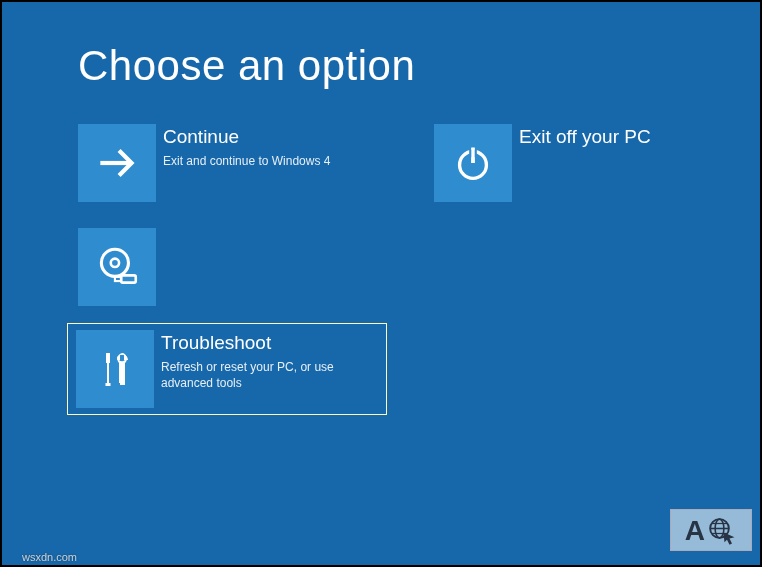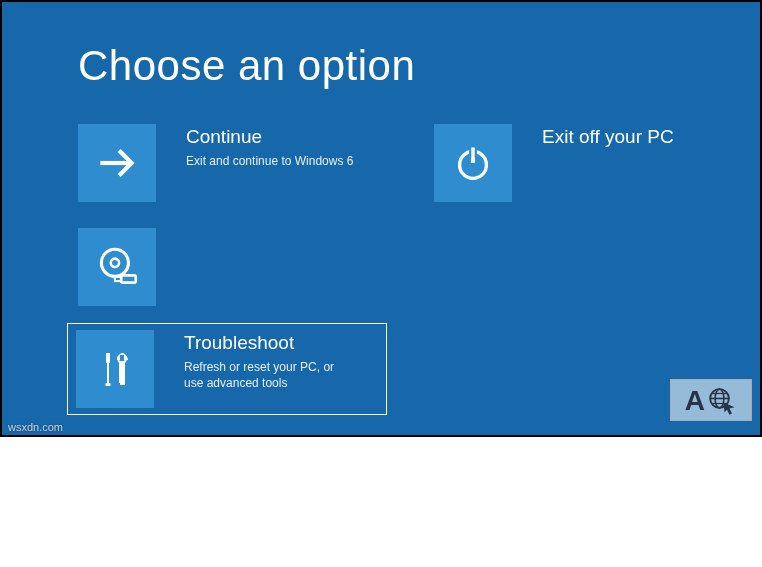--- a/index.html
+++ b/index.html
@@ -3,21 +3,21 @@
 <meta charset="utf-8">
 <style>
   * { margin: 0; padding: 0; box-sizing: border-box; }
   html, body { width: 762px; height: 567px; overflow: hidden; }
   body {
     font-family: "Segoe UI Light", "Segoe UI", Arial, sans-serif;
     position: relative;
   }
   .screen {
     width: 762px;
-    height: 437px;
+    height: 567px;
     background: #1768aa;
     border: 2px solid #000;
     position: relative;
     padding: 40px 0 0 76px;
     color: #fff;
   }
   .title {
     font-size: 42px;
     font-weight: 300;
     letter-spacing: 0.5px;
@@ -38,21 +38,21 @@
   .tile-icon {
     width: 78px;
     height: 78px;
     background: #2f8dcf;
     flex: 0 0 78px;
     display: flex;
     align-items: center;
     justify-content: center;
   }
   .tile-text {
-    padding-left: 30px;
+    padding-left: 7px;
     padding-top: 2px;
     max-width: 200px;
   }
   .tile-title {
     font-size: 19px;
     font-weight: 400;
     line-height: 1.2;
     margin-bottom: 4px;
   }
   .tile-desc {
@@ -84,21 +84,21 @@
     display: flex;
     align-items: center;
     gap: 2px;
     font-size: 28px;
     font-weight: 700;
   }
   .watermark .letter { line-height: 1; }
   .watermark svg { width: 30px; height: 30px; display: block; }
   .origin {
     position: absolute;
-    left: 6px;
+    left: 20px;
     bottom: 2px;
     font-size: 11px;
     color: #e6e6e6;
     font-family: Arial, sans-serif;
     opacity: 0.85;
     text-shadow: 0 0 2px rgba(0,0,0,0.6);
   }
 </style>
 </head>
 <body>
@@ -110,21 +110,21 @@
 
     <div class="tile col1">
       <div class="tile-icon">
         <svg viewBox="0 0 48 48" width="50" height="50">
           <line x1="8" y1="24" x2="38" y2="24" stroke="#fff" stroke-width="4"></line>
           <polyline points="26,12 38,24 26,36" fill="none" stroke="#fff" stroke-width="4"></polyline>
         </svg>
       </div>
       <div class="tile-text">
         <div class="tile-title">Continue</div>
-        <div class="tile-desc">Exit and continue to Windows 6</div>
+        <div class="tile-desc">Exit and continue to Windows 4</div>
       </div>
     </div>
 
     <div class="tile col2">
       <div class="tile-icon">
         <svg viewBox="0 0 48 48" width="46" height="46">
           <circle cx="24" cy="26" r="14" fill="none" stroke="#fff" stroke-width="3.5"></circle>
           <line x1="24" y1="8" x2="24" y2="24" stroke="#fff" stroke-width="3.5"></line>
           <rect x="20" y="10" width="8" height="8" fill="#2f8dcf"></rect>
           <line x1="24" y1="8" x2="24" y2="24" stroke="#fff" stroke-width="3.5"></line>

